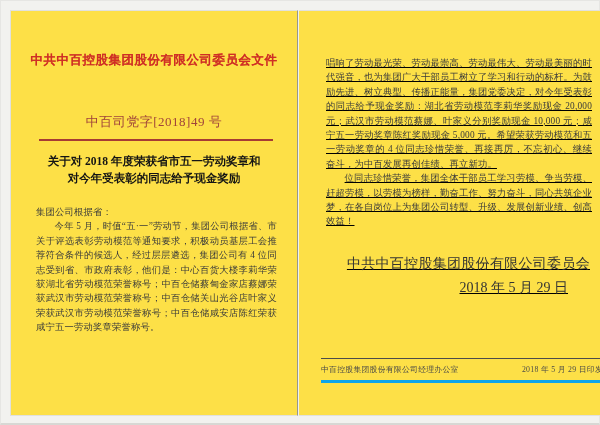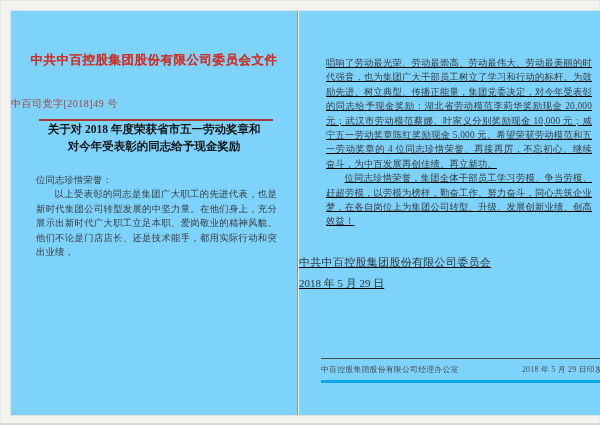--- a/index.html
+++ b/index.html
@@ -9,21 +9,21 @@
     font-family:"Liberation Serif","DejaVu Serif",serif;
     position:relative; overflow:hidden;
   }
   .scan-frame {
     position:absolute; left:0; top:0; right:0; bottom:0;
     border:1px solid #e6e6e3;
     border-bottom:2px solid #d8d8d4;
   }
   .page {
     position:absolute; top:9px; height:406px;
-    background:#7dd3fc;
+    background:#fde047;
     box-sizing:border-box;
   }
   .page-left {
     left:9px; width:288px;
     border:1px solid #e1e1dd;
     border-right:1px solid #96968f;
   }
   .page-right {
     left:298px; width:316px;
     border:1px solid #e1e1dd;
@@ -33,50 +33,51 @@
   .header-title {
     margin-top:41px;
     text-align:center;
     font-weight:bold;
     font-size:12.5px;
     letter-spacing:0.5px;
     color:#cf2f25;
     text-shadow:0 0 0.6px rgba(207,47,37,.65);
   }
   .doc-number {
-    margin-top:28px;
-    text-align:left;
-    font-size:10px;
+    margin-top:44px;
+    text-align:center;
+    font-size:13px;
     color:#a0433a;
     letter-spacing:0.5px;
   }
   .red-rule {
     height:2px;
     background:#a63b34;
     margin:8px 24px 0 28px;
   }
   .doc-title {
+    margin-top:12px;
     text-align:center;
     font-weight:bold;
     font-size:11.5px;
     line-height:16.5px;
     color:#141414;
   }
   .body-text {
     font-size:9.3px;
     line-height:14.4px;
     color:#3a3a3a;
     text-align:justify;
     letter-spacing:0.2px;
   }
   .body-left { margin:19px 20px 0 25px; }
   .body-right { margin:45px 22px 0 27px; }
   .body-text p { margin:0; }
   .indent { text-indent:2em; }
-  .signature { margin-top:26px; margin-right:24px; text-align:left; font-size:11px; color:#333; }
+  .signature { margin-top:26px; margin-right:24px; text-align:right; font-size:14px; color:#333; }
   .signature-org { letter-spacing:0.3px; }
   .signature-date { margin-top:6px; margin-right:22px; }
   .print-footer {
     position:absolute; left:22px; right:11px; top:347px; height:21px;
     border-top:1px solid #4c4c4a;
     border-bottom:3px solid #0ea5e9;
     display:flex; align-items:center; justify-content:space-between;
     font-size:7.8px; color:#4a4a48; letter-spacing:0.3px;
   }
 </style>
@@ -87,22 +88,22 @@
 
   <div class="page page-left">
     <div class="header-title">中共中百控股集团股份有限公司委员会文件</div>
     <div class="doc-number">中百司党字[2018]49 号</div>
     <div class="red-rule"></div>
     <div class="doc-title">
       <div>关于对 2018 年度荣获省市五一劳动奖章和</div>
       <div>对今年受表彰的同志给予现金奖励</div>
     </div>
     <div class="body-text body-left">
-      <p>位同志珍惜荣誉：</p>
-      <p class="indent">以上受表彰的同志是集团广大职工的先进代表，也是新时代集团公司转型发展的中坚力量。在他们身上，充分展示出新时代广大职工立足本职、爱岗敬业的精神风貌。他们不论是门店店长、还是技术能手，都用实际行动和突出业绩，</p>
+      <p>集团公司根据省：</p>
+      <p class="indent">今年 5 月，时值“五·一”劳动节，集团公司根据省、市关于评选表彰劳动模范等通知要求，积极动员基层工会推荐符合条件的候选人，经过层层遴选，集团公司有 4 位同志受到省、市政府表彰，他们是：中心百货大楼李莉华荣获湖北省劳动模范荣誉称号；中百仓储蔡甸金家店蔡娜荣获武汉市劳动模范荣誉称号；中百仓储关山光谷店叶家义荣获武汉市劳动模范荣誉称号；中百仓储咸安店陈红荣获咸宁五一劳动奖章荣誉称号。</p>
     </div>
   </div>
 
   <div class="page page-right">
     <div class="body-text body-right">
       <p>唱响了劳动最光荣、劳动最崇高、劳动最伟大、劳动最美丽的时代强音，也为集团广大干部员工树立了学习和行动的标杆。为鼓励先进、树立典型、传播正能量，集团党委决定，对今年受表彰的同志给予现金奖励：湖北省劳动模范李莉华奖励现金 20,000 元；武汉市劳动模范蔡娜、叶家义分别奖励现金 10,000 元；咸宁五一劳动奖章陈红奖励现金 5,000 元。希望荣获劳动模范和五一劳动奖章的 4 位同志珍惜荣誉、再接再厉，不忘初心、继续奋斗，为中百发展再创佳绩、再立新功。</p>
       <p class="indent">位同志珍惜荣誉，集团全体干部员工学习劳模、争当劳模、赶超劳模，以劳模为榜样，勤奋工作、努力奋斗，同心共筑企业梦，在各自岗位上为集团公司转型、升级、发展创新业绩、创高效益！</p>
     </div>
     <div class="signature">
       <div class="signature-org">中共中百控股集团股份有限公司委员会</div>

